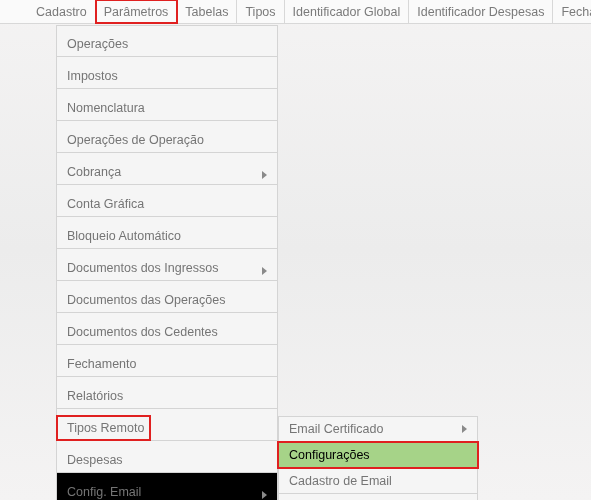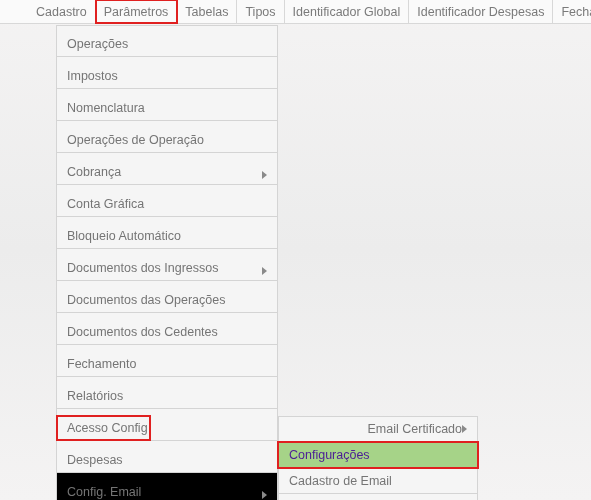--- a/index.html
+++ b/index.html
@@ -81,22 +81,22 @@
       background: #f5f5f5;
       color: #757575;
       cursor: pointer;
       position: relative;
       display: flex;
       align-items: center;
       justify-content: space-between;
       min-height: 26px;
       font-size: 12.5px;
     }
-    .sub-item:first-child { border-top: 1px solid #d4d4d4; justify-content: flex-end; }
-    .sub-item.selected { background: #a6d388; color: #4c1d95; }
+    .sub-item:first-child { border-top: 1px solid #d4d4d4; }
+    .sub-item.selected { background: #a6d388; color: #000000; }
     .sub-item.selected.highlighted {
       outline: 2px solid #e02020;
       outline-offset: -1px;
       z-index: 3;
     }
     .sub-item.multi { line-height: 1.25; padding: 4px 10px; }
     .hbox { position: absolute; border: 2px solid #e02020; pointer-events:none; }
     .h-config-label { left:56px; top:415px; width:95px; height:26px; z-index:5;}
   </style>
 </head>
@@ -159,21 +159,21 @@
   <div class="dropdown-item">
       <span>Documentos dos Cedentes</span>
     </div>
   <div class="dropdown-item">
       <span>Fechamento</span>
     </div>
   <div class="dropdown-item">
       <span>Relatórios</span>
     </div>
   <div class="dropdown-item">
-      <span>Acesso Config</span>
+      <span>Tipos Remoto</span>
     </div>
   <div class="dropdown-item">
       <span>Despesas</span>
     </div>
   <div class="dropdown-item active">
       <span>Config. Email</span>
       <span class="arrow"></span>
     </div>
   <div class="dropdown-item">
       <span>Acesso Remoto Sacado</span>

